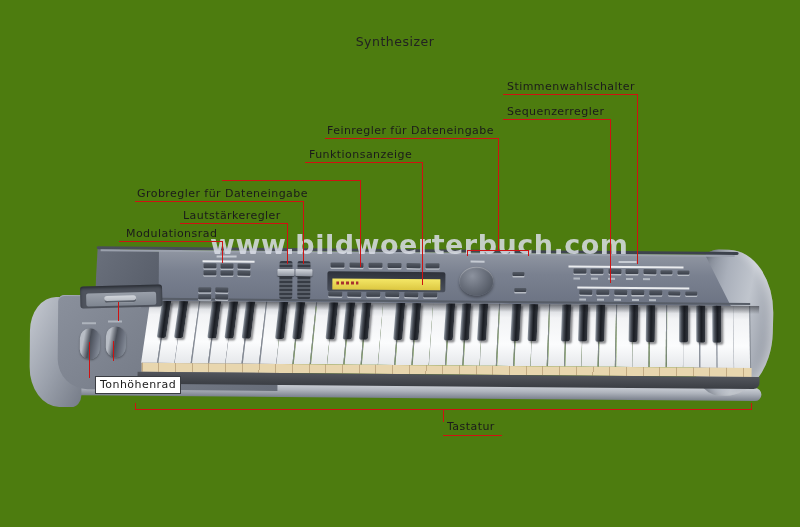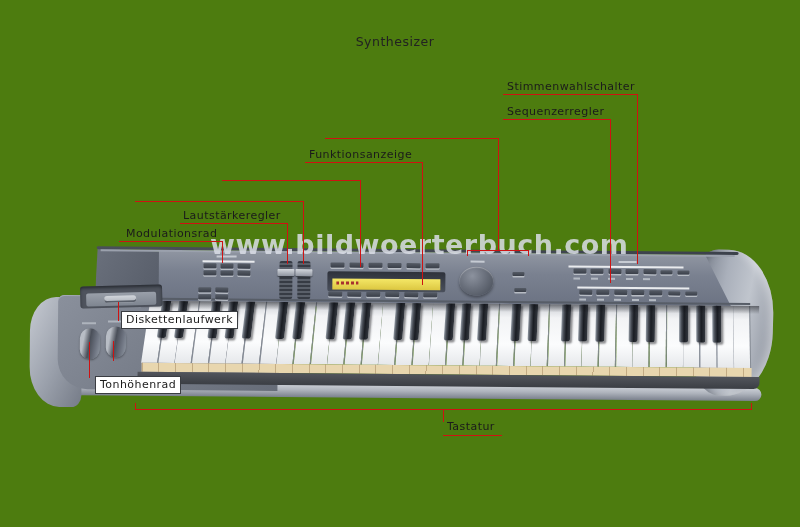--- a/index.html
+++ b/index.html
@@ -242,46 +242,47 @@
   </div>
 
   <div class="co" style="left:507px;top:80px;">Stimmenwahlschalter</div>
   <div class="ln" style="left:503px;top:94px;width:135px;height:1px;"></div>
   <div class="ln" style="left:637px;top:94px;width:1px;height:170px;"></div>
 
   <div class="co" style="left:507px;top:105px;">Sequenzerregler</div>
   <div class="ln" style="left:503px;top:119px;width:108px;height:1px;"></div>
   <div class="ln" style="left:610px;top:119px;width:1px;height:164px;"></div>
 
+  <div class="co" style="left:327px;top:124px;">Feinregler für Dateneingabe</div>
   <div class="ln" style="left:325px;top:138px;width:174px;height:1px;"></div>
   <div class="ln" style="left:498px;top:138px;width:1px;height:112px;"></div>
   <div class="ln" style="left:467px;top:250px;width:62px;height:1px;"></div>
   <div class="ln" style="left:467px;top:250px;width:1px;height:6px;"></div>
   <div class="ln" style="left:528px;top:250px;width:1px;height:6px;"></div>
 
   <div class="co" style="left:309px;top:148px;">Funktionsanzeige</div>
   <div class="ln" style="left:305px;top:162px;width:118px;height:1px;"></div>
   <div class="ln" style="left:422px;top:162px;width:1px;height:123px;"></div>
 
   <div class="ln" style="left:222px;top:180px;width:139px;height:1px;"></div>
   <div class="ln" style="left:360px;top:180px;width:1px;height:87px;"></div>
 
+  <div class="co" style="left:137px;top:187px;">Grobregler für Dateneingabe</div>
   <div class="ln" style="left:135px;top:201px;width:169px;height:1px;"></div>
   <div class="ln" style="left:303px;top:201px;width:1px;height:63px;"></div>
 
   <div class="co" style="left:183px;top:209px;">Lautstärkeregler</div>
   <div class="ln" style="left:180px;top:223px;width:108px;height:1px;"></div>
   <div class="ln" style="left:287px;top:223px;width:1px;height:41px;"></div>
 
   <div class="co" style="left:126px;top:227px;">Modulationsrad</div>
   <div class="ln" style="left:119px;top:241px;width:104px;height:1px;"></div>
   <div class="ln" style="left:222px;top:241px;width:1px;height:22px;"></div>
 
   <div class="ln" style="left:118px;top:302px;width:1px;height:19px;"></div>
-  <div class="box" style="left:121px;top:311px;">Diskettenlaufwerk</div>
 
   <div class="ln" style="left:113px;top:341px;width:1px;height:20px;"></div>
 
   <div class="ln" style="left:89px;top:342px;width:1px;height:36px;"></div>
   <div class="box" style="left:95px;top:376px;">Tonhöhenrad</div>
 
   <div class="ln" style="left:135px;top:409px;width:617px;height:1px;"></div>
   <div class="ln" style="left:135px;top:403px;width:1px;height:7px;"></div>
   <div class="ln" style="left:751px;top:403px;width:1px;height:7px;"></div>
   <div class="ln" style="left:443px;top:409px;width:1px;height:13px;"></div>

